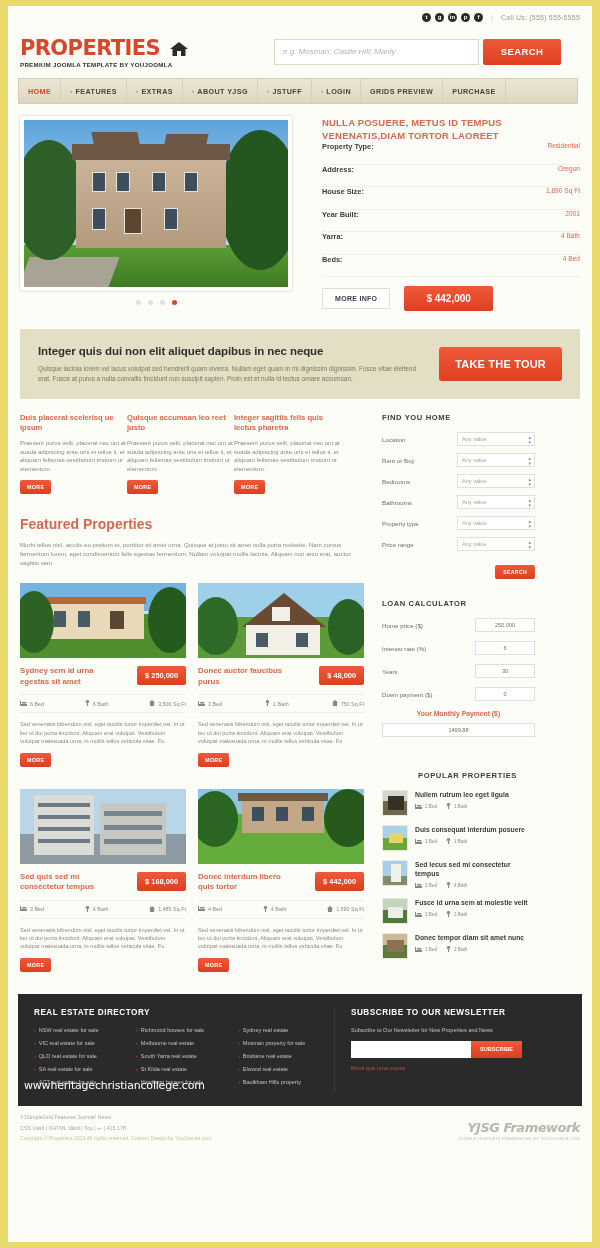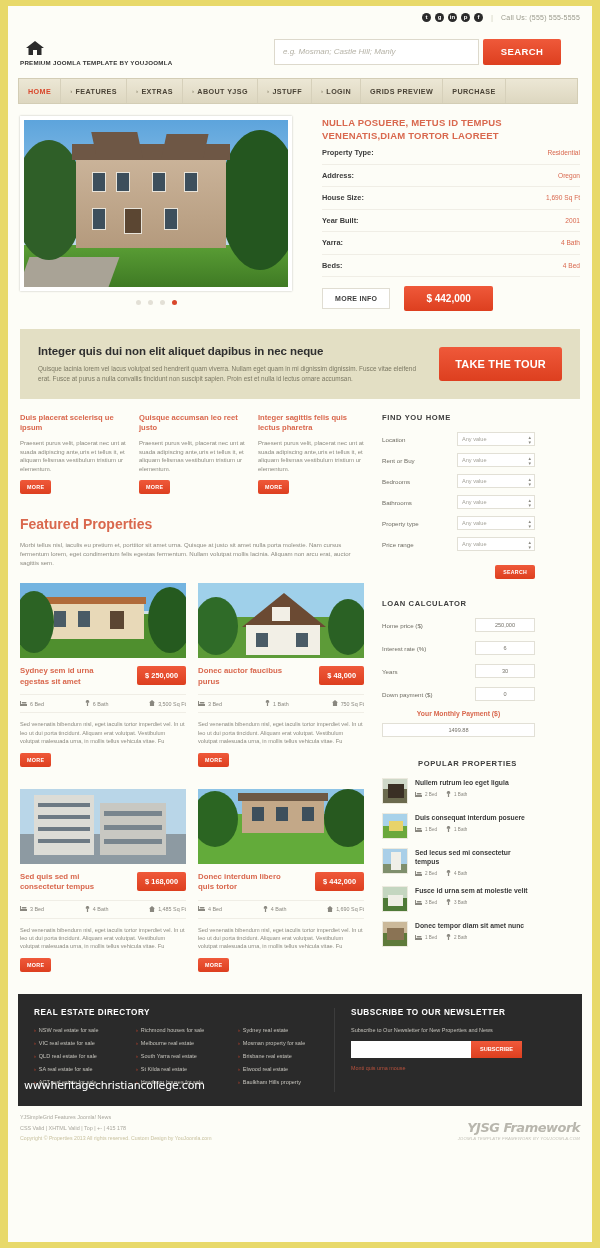--- a/index.html
+++ b/index.html
@@ -42,37 +42,37 @@
   .house-main { position: absolute; left: 52px; top: 36px; width: 150px; height: 92px; background: linear-gradient(#cbb49a,#b49a7d); }
   .roof { position: absolute; background: #6e5745; }
   .win { position: absolute; background: #3d4f5c; border: 1px solid #e8e4da; }
   .lawn { position: absolute; left: 0; right: 0; bottom: 0; height: 42px; background: linear-gradient(#5a9e35,#3f7a24); }
   .drive { position: absolute; left: 0; bottom: 0; width: 90px; height: 30px; background: #a9a396; transform: skewX(-20deg); }
   .dots { width: 272px; display: flex; justify-content: center; gap: 7px; margin-top: 9px; }
   .dot { width: 5px; height: 5px; border-radius: 50%; background: #e3e0d6; }
   .dot.on { background: #d9472b; }
   .hero-info { flex: 1; padding-left: 14px; margin-left: 16px; }
   .hero-title { color: #d9684e; font-size: 9.5px; font-weight: bold; line-height: 13px; letter-spacing: .2px; text-transform: uppercase; }
-  .spec { display: flex; justify-content: space-between; align-items: center; border-bottom: 1px solid #f0eee6; height: 22.5px; }
+  .spec { display: flex; justify-content: space-between; align-items: flex-start; border-bottom: 1px solid #f0eee6; height: 22.5px; }
   .spec-k { font-size: 7.4px; font-weight: bold; color: #3d3d3d; }
   .spec-v { font-size: 6.6px; color: #d9684e; }
   .hero-actions { display: flex; align-items: center; margin-top: 9px; gap: 14px; }
   .btn-more-info { border: 1px solid #e0ddd2; background: #fff; font-size: 7px; font-weight: bold; color: #3d3d3d; padding: 6px 12px; letter-spacing: .3px; }
   .btn-price { background: linear-gradient(#ef593a,#dd3f1f); color: #fff; font-size: 10px; font-weight: bold; padding: 7px 22px; border-radius: 2px; }
   
   .promo { margin: 18px 12px 0 12px; background: #e3dfc4; padding: 16px 18px; display: flex; align-items: center; }
   .promo-l { flex: 1; padding-right: 14px; }
   .promo-h { font-size: 11.5px; font-weight: bold; color: #2f2f2f; letter-spacing: -.1px; }
   .promo-p { font-size: 6.4px; color: #7b7863; line-height: 9.5px; margin-top: 7px; }
   .promo-btn { background: linear-gradient(#ef593a,#dd3f1f); color: #fff; font-size: 11px; font-weight: bold; padding: 11px 16px; border-radius: 3px; letter-spacing: .2px; }
   
   .body-wrap { display: flex; padding: 14px 12px 0 12px; }
   .col-main { width: 345px; }
   .col-side { width: 170px; padding-left: 17px; }
-  .trio { display: flex; gap: 12px; }
+  .trio { display: flex; gap: 0; }
   .trio-col { width: 107px; }
   .trio-h { font-size: 7.6px; font-weight: bold; color: #d9684e; line-height: 10px; }
   .trio-p { font-size: 6px; color: #8c8a80; line-height: 8.6px; margin-top: 6px; }
   .btn-sm { display: inline-block; background: linear-gradient(#ef593a,#dd3f1f); color: #fff; font-size: 5.4px; font-weight: bold; padding: 4px 7px; border-radius: 2px; margin-top: 7px; letter-spacing: .3px; }
   .feat-h { font-size: 14px; font-weight: bold; color: #d9684e; margin-top: 22px; }
   .feat-p { font-size: 6.1px; color: #8c8a80; line-height: 9px; margin-top: 8px; }
   
   .cards { display: flex; gap: 12px; margin-top: 16px; }
   .card { width: 166px; }
   .card-img { width: 166px; height: 75px; overflow: hidden; position: relative; background: #7fb2d9; }
@@ -134,20 +134,21 @@
     <div class="soc">in</div>
     <div class="soc">p</div>
     <div class="soc">f</div>
     <span class="sep">|</span>
     <span class="callus">Call Us: (555) 555-5555</span>
   </div>
 
   <div class="header">
     <div class="logo">
       <div>
+        <span class="logo-main">PROPERTIES</span>
         <span class="logo-house">
           <svg width="20" height="16" viewBox="0 0 20 16">
               <path d="M10 1 L19 8 L16.5 8 L16.5 15 L3.5 15 L3.5 8 L1 8 Z" fill="#2b2b2b"></path>
               <rect x="8" y="10" width="4" height="5" fill="#fdfdf7"></rect>
             </svg>
         </span>
       </div>
       <div class="logo-sub">PREMIUM JOOMLA TEMPLATE BY YOUJOOMLA</div>
     </div>
     <div class="searchwrap">
@@ -458,21 +459,21 @@
             <span class="cinput">30</span>
           </div>
           <div class="calc-row">
             <span class="flabel">Down payment ($)</span>
             <span class="cinput">0</span>
           </div>
         </div>
       <div class="pay-h">Your Monthly Payment ($)</div>
       <div class="pay-box">1499.88</div>
 
-      <div class="side-h" style="margin-top:22px;padding-left:36px;">POPULAR PROPERTIES</div>
+      <div class="side-h" style="margin-top:34px;padding-left:36px;">POPULAR PROPERTIES</div>
       <div id="popular-list">
           <div class="pop-item">
             <div class="pop-thumb">
               <div style="position:absolute;inset:0;background:linear-gradient(#cfd8c8 0 40%,#6b6a4e 40% 100%)"></div>
               <div style="position:absolute;left:5px;top:5px;width:16px;height:14px;background:#3a2f24"></div>
             </div>
             <div style="flex:1">
               <div class="pop-t">Nullem rutrum leo eget ligula</div>
               <div class="pop-meta">
                 <span class="meta">

